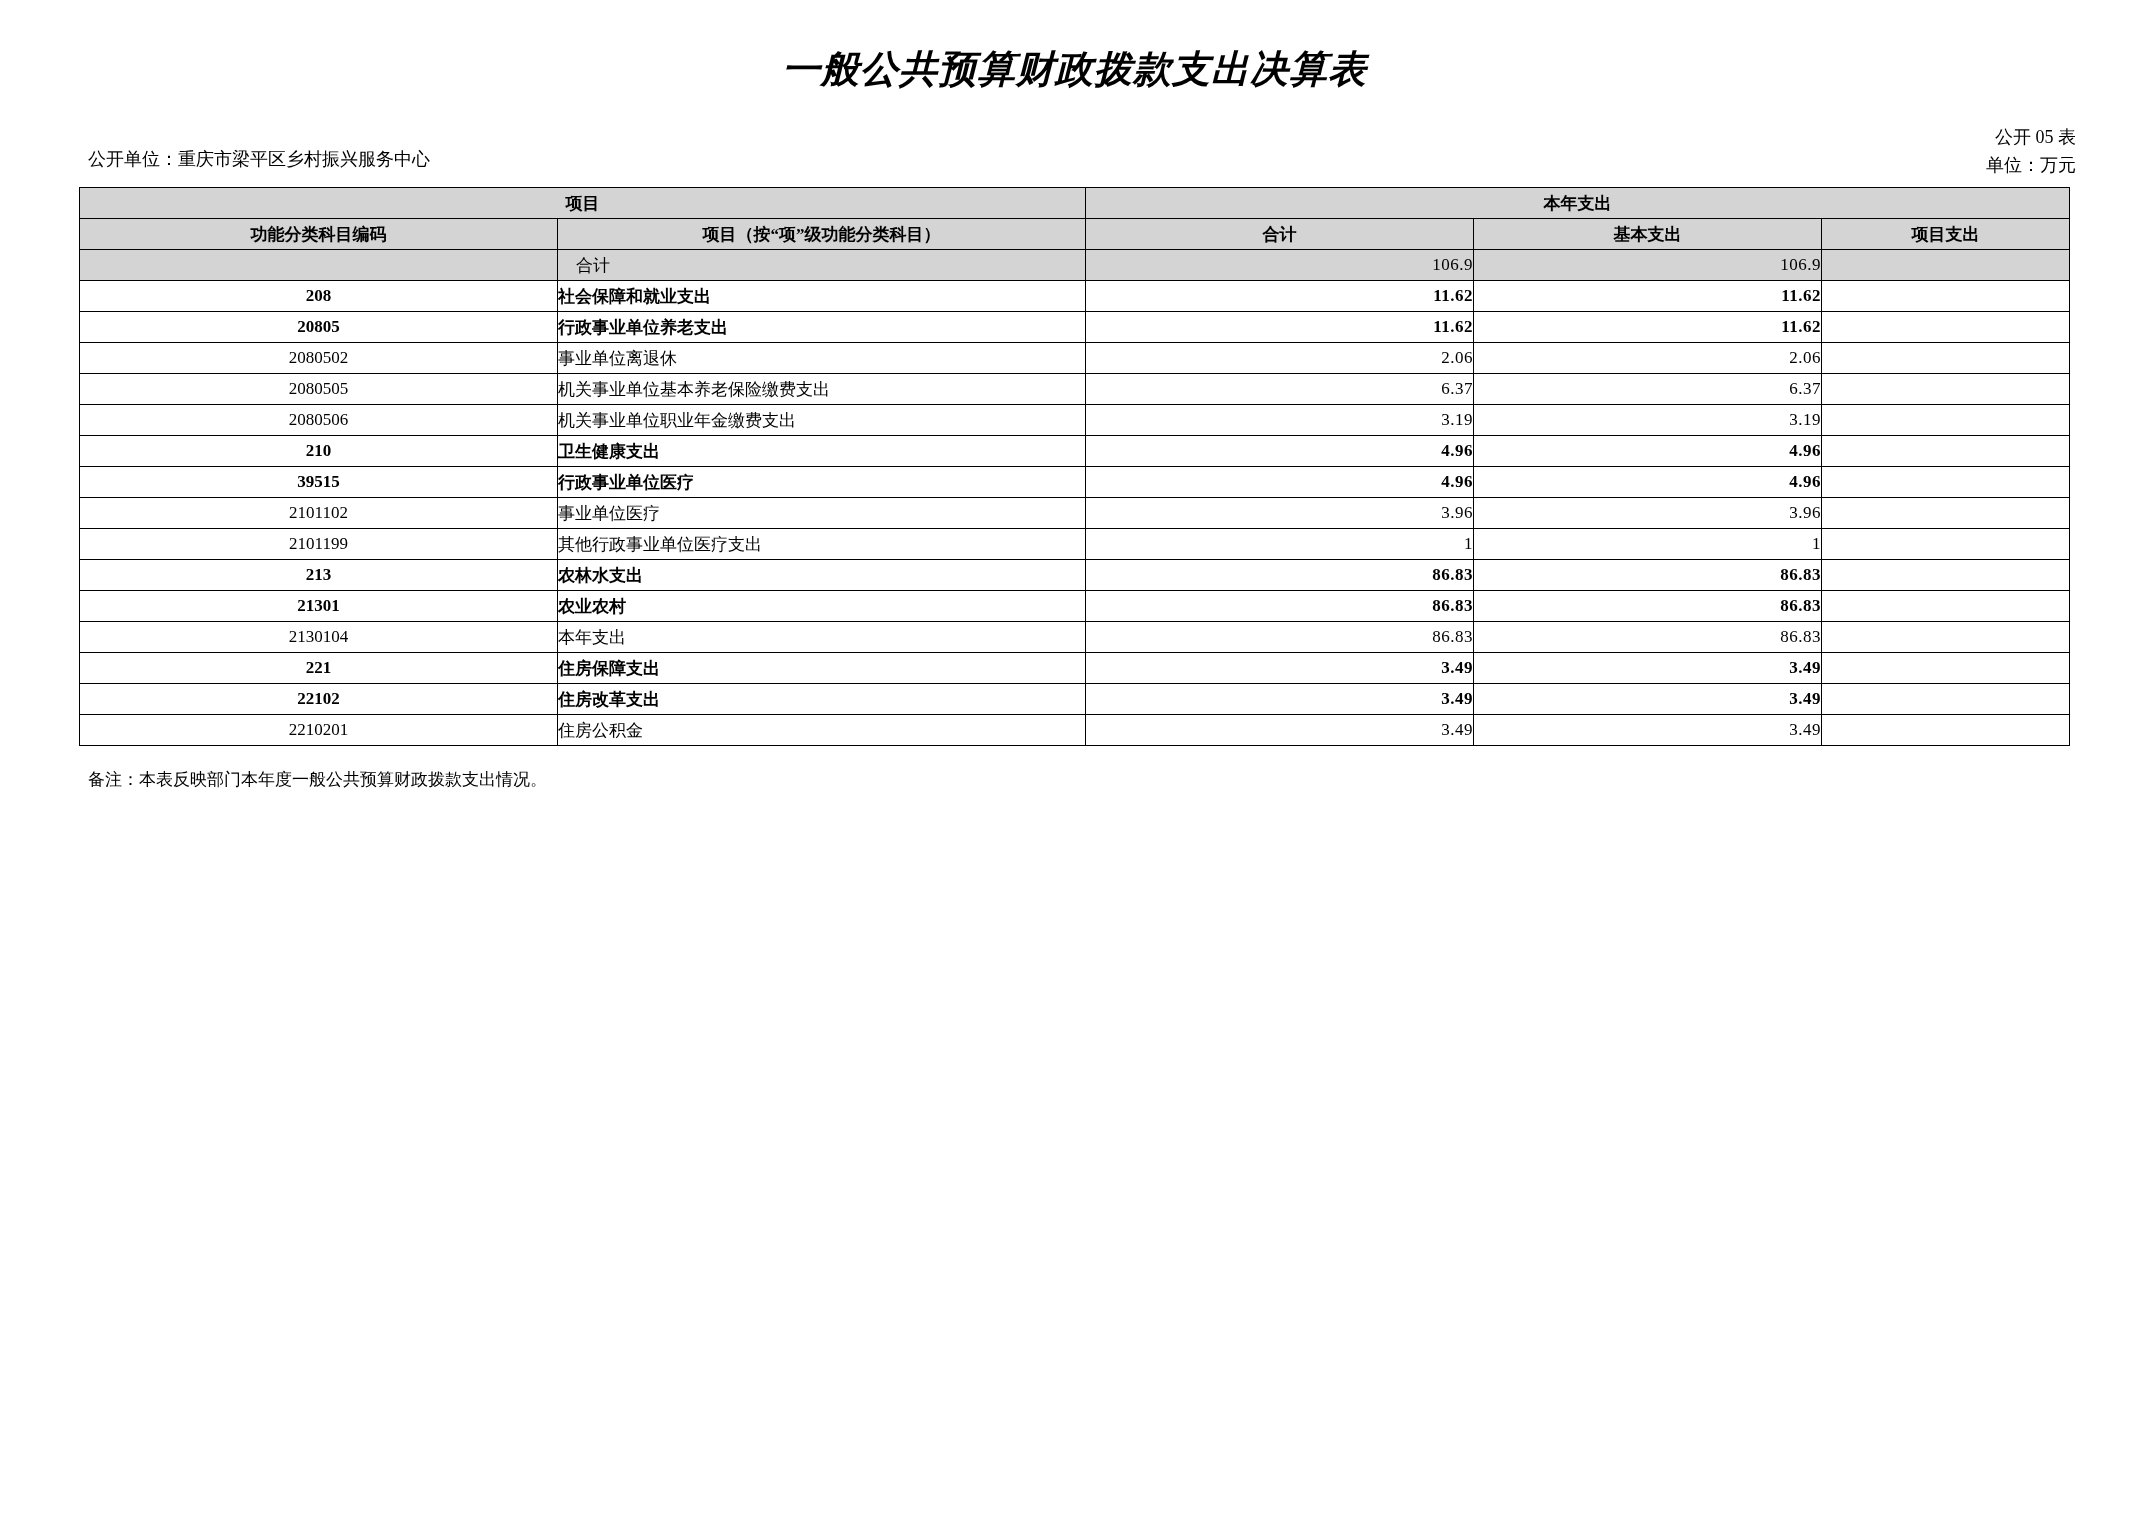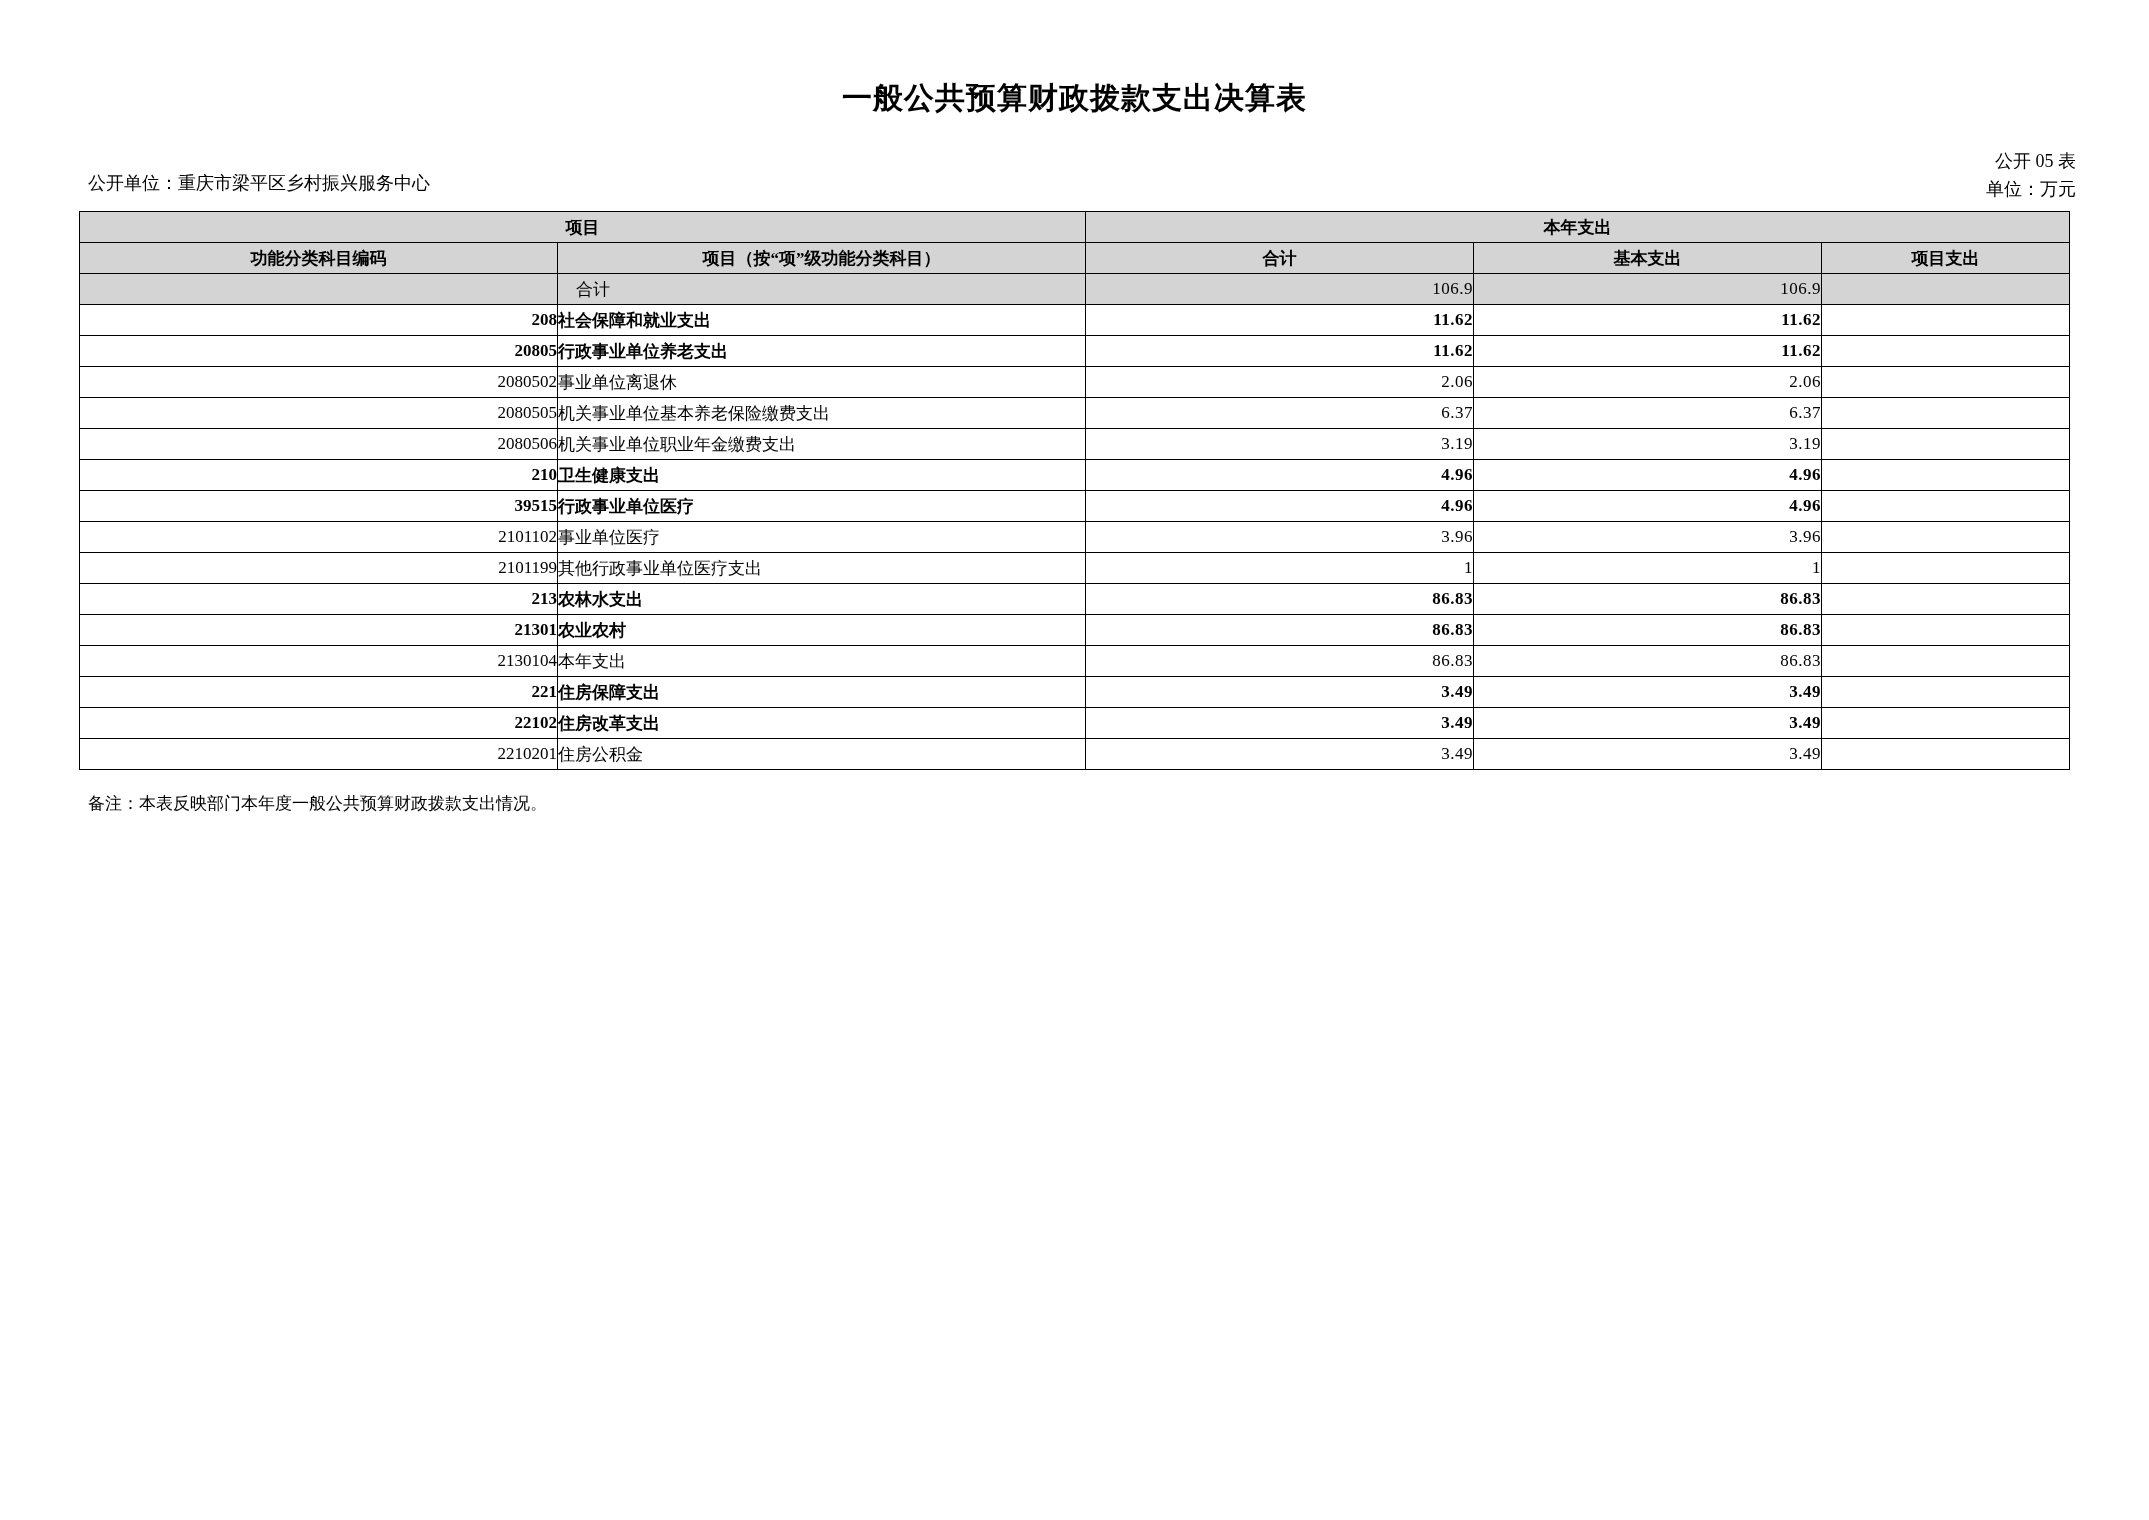--- a/index.html
+++ b/index.html
@@ -16,25 +16,26 @@
     overflow: hidden;
   }
   .page {
     position: relative;
     width: 2149px;
     height: 1520px;
     box-sizing: border-box;
   }
   .doc-title {
     text-align: center;
-    font-size: 30px;
+    font-size: 38px;
     font-weight: bold;
     letter-spacing: 1px;
-    margin-top: 78px;
-    font-family: "Liberation Serif", "DejaVu Serif", serif;
+    margin-top: 44px;
+    font-family: "Liberation Serif", "DejaVu Serif", serif;
+    font-style: italic;
   }
   .meta-row {
     position: relative;
     margin-top: 28px;
     height: 56px;
   }
   .meta-left {
     position: absolute;
     left: 88px;
     top: 24px;
@@ -73,21 +74,21 @@
     height: 78px;
   }
   .col-code { width: 478px; }
   .col-item { width: 528px; }
   .col-sum  { width: 388px; }
   .col-basic{ width: 348px; }
   .col-proj { width: 248px; }
 
   td.code-cell {
     padding-left: 14px;
-    text-align: right;
+    text-align: center;
     font-size: 17px;
     margin-top: 40px;
   }
   td.item-cell {
     padding-left: 18px;
     text-align: left;
     font-size: 18px;
   }
   td.num-cell {
     text-align: right;

